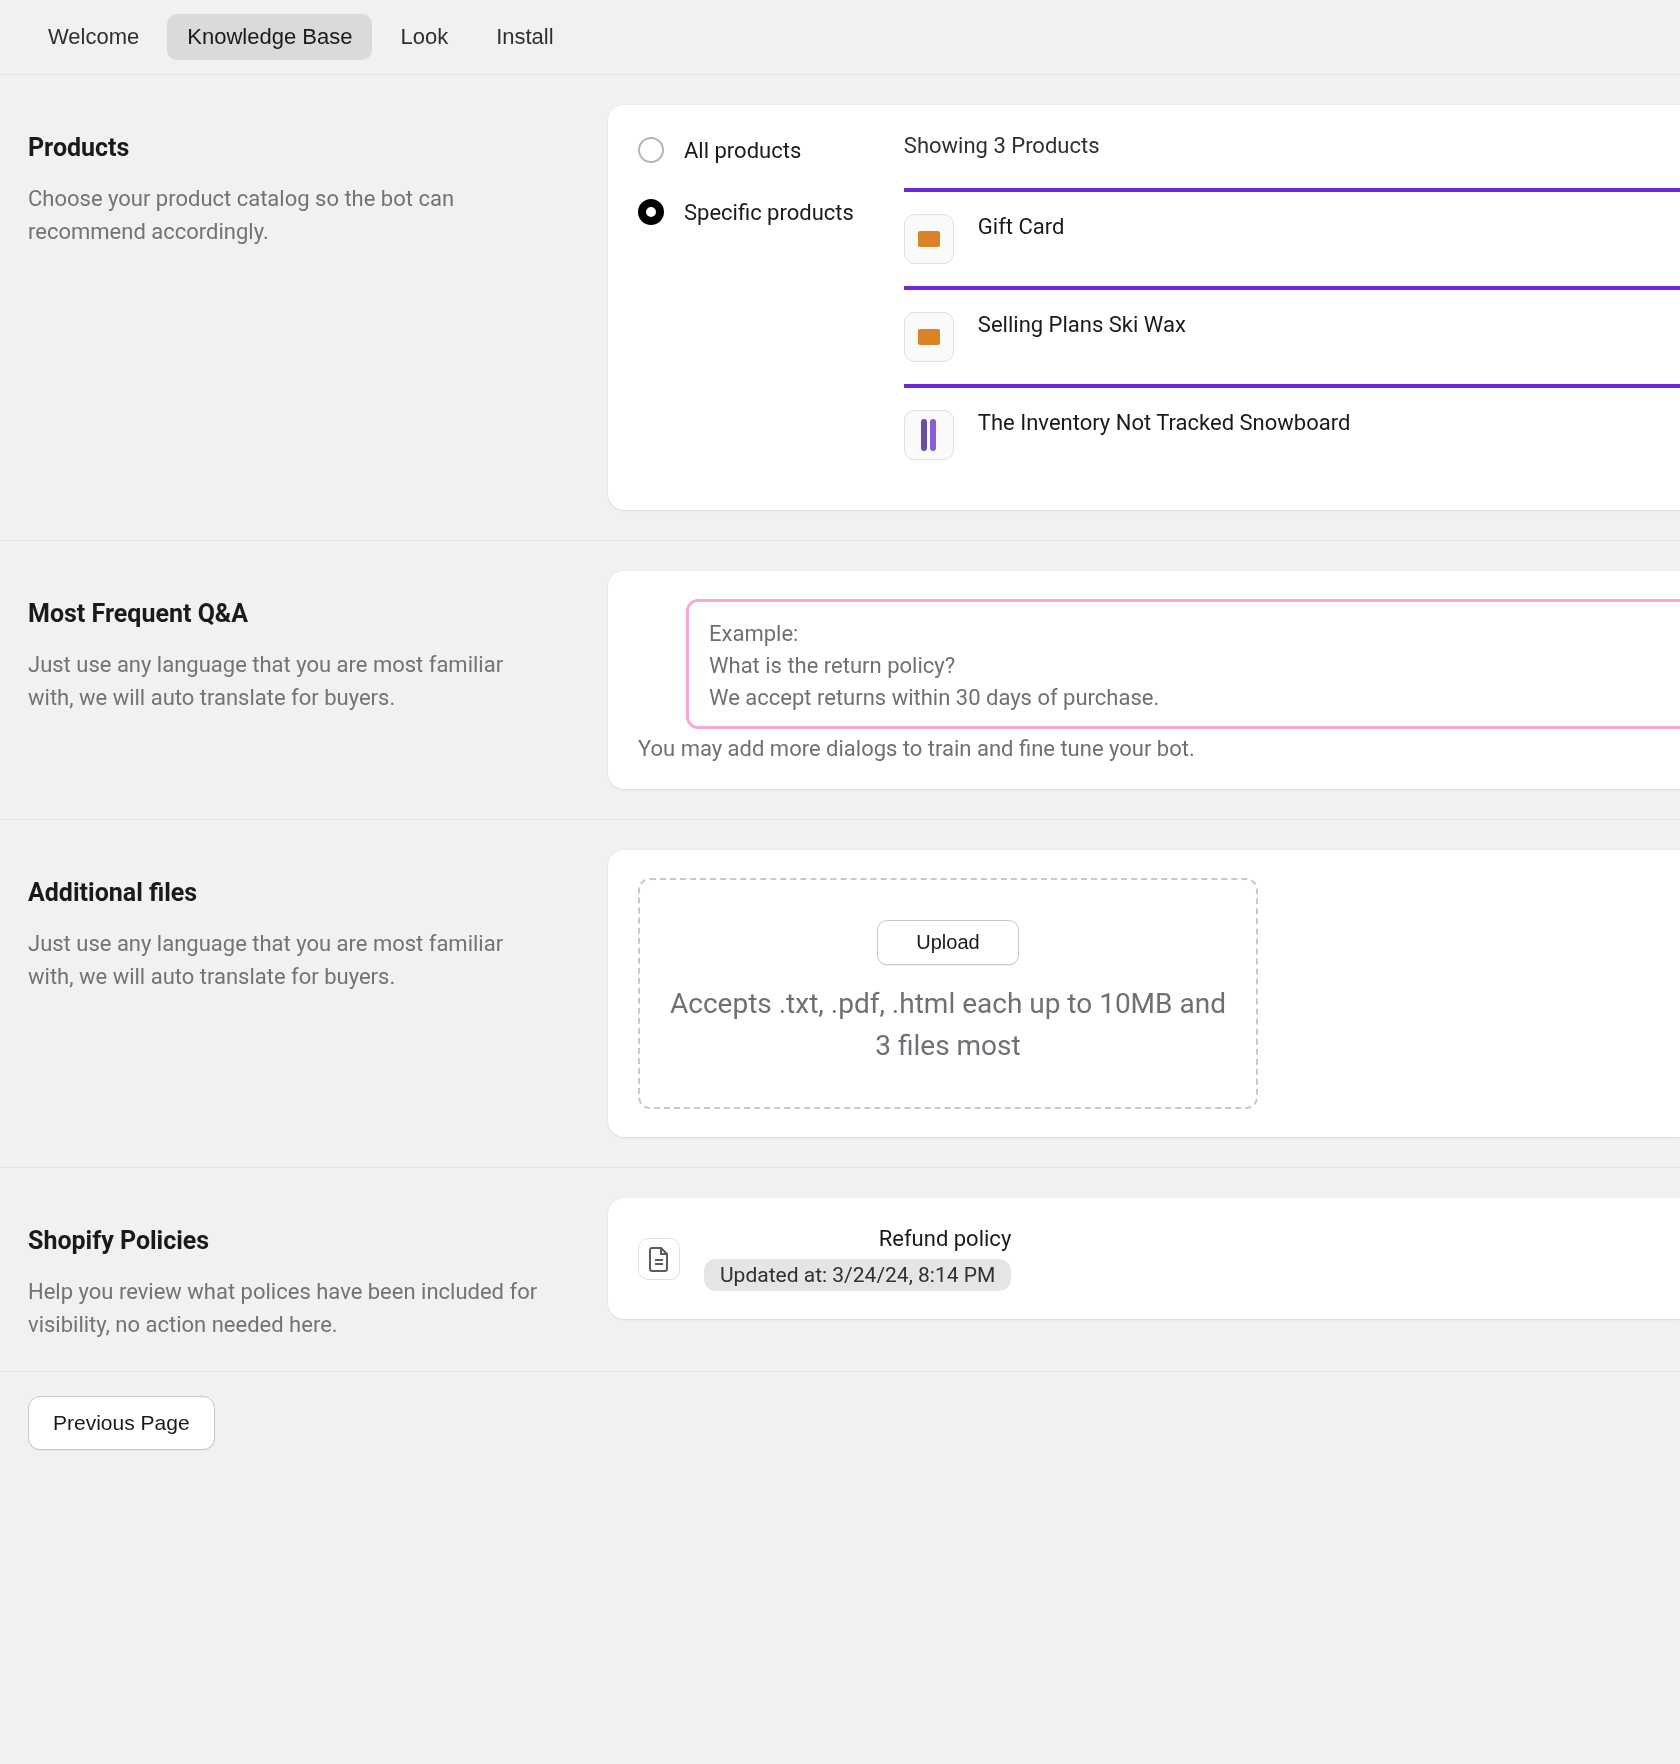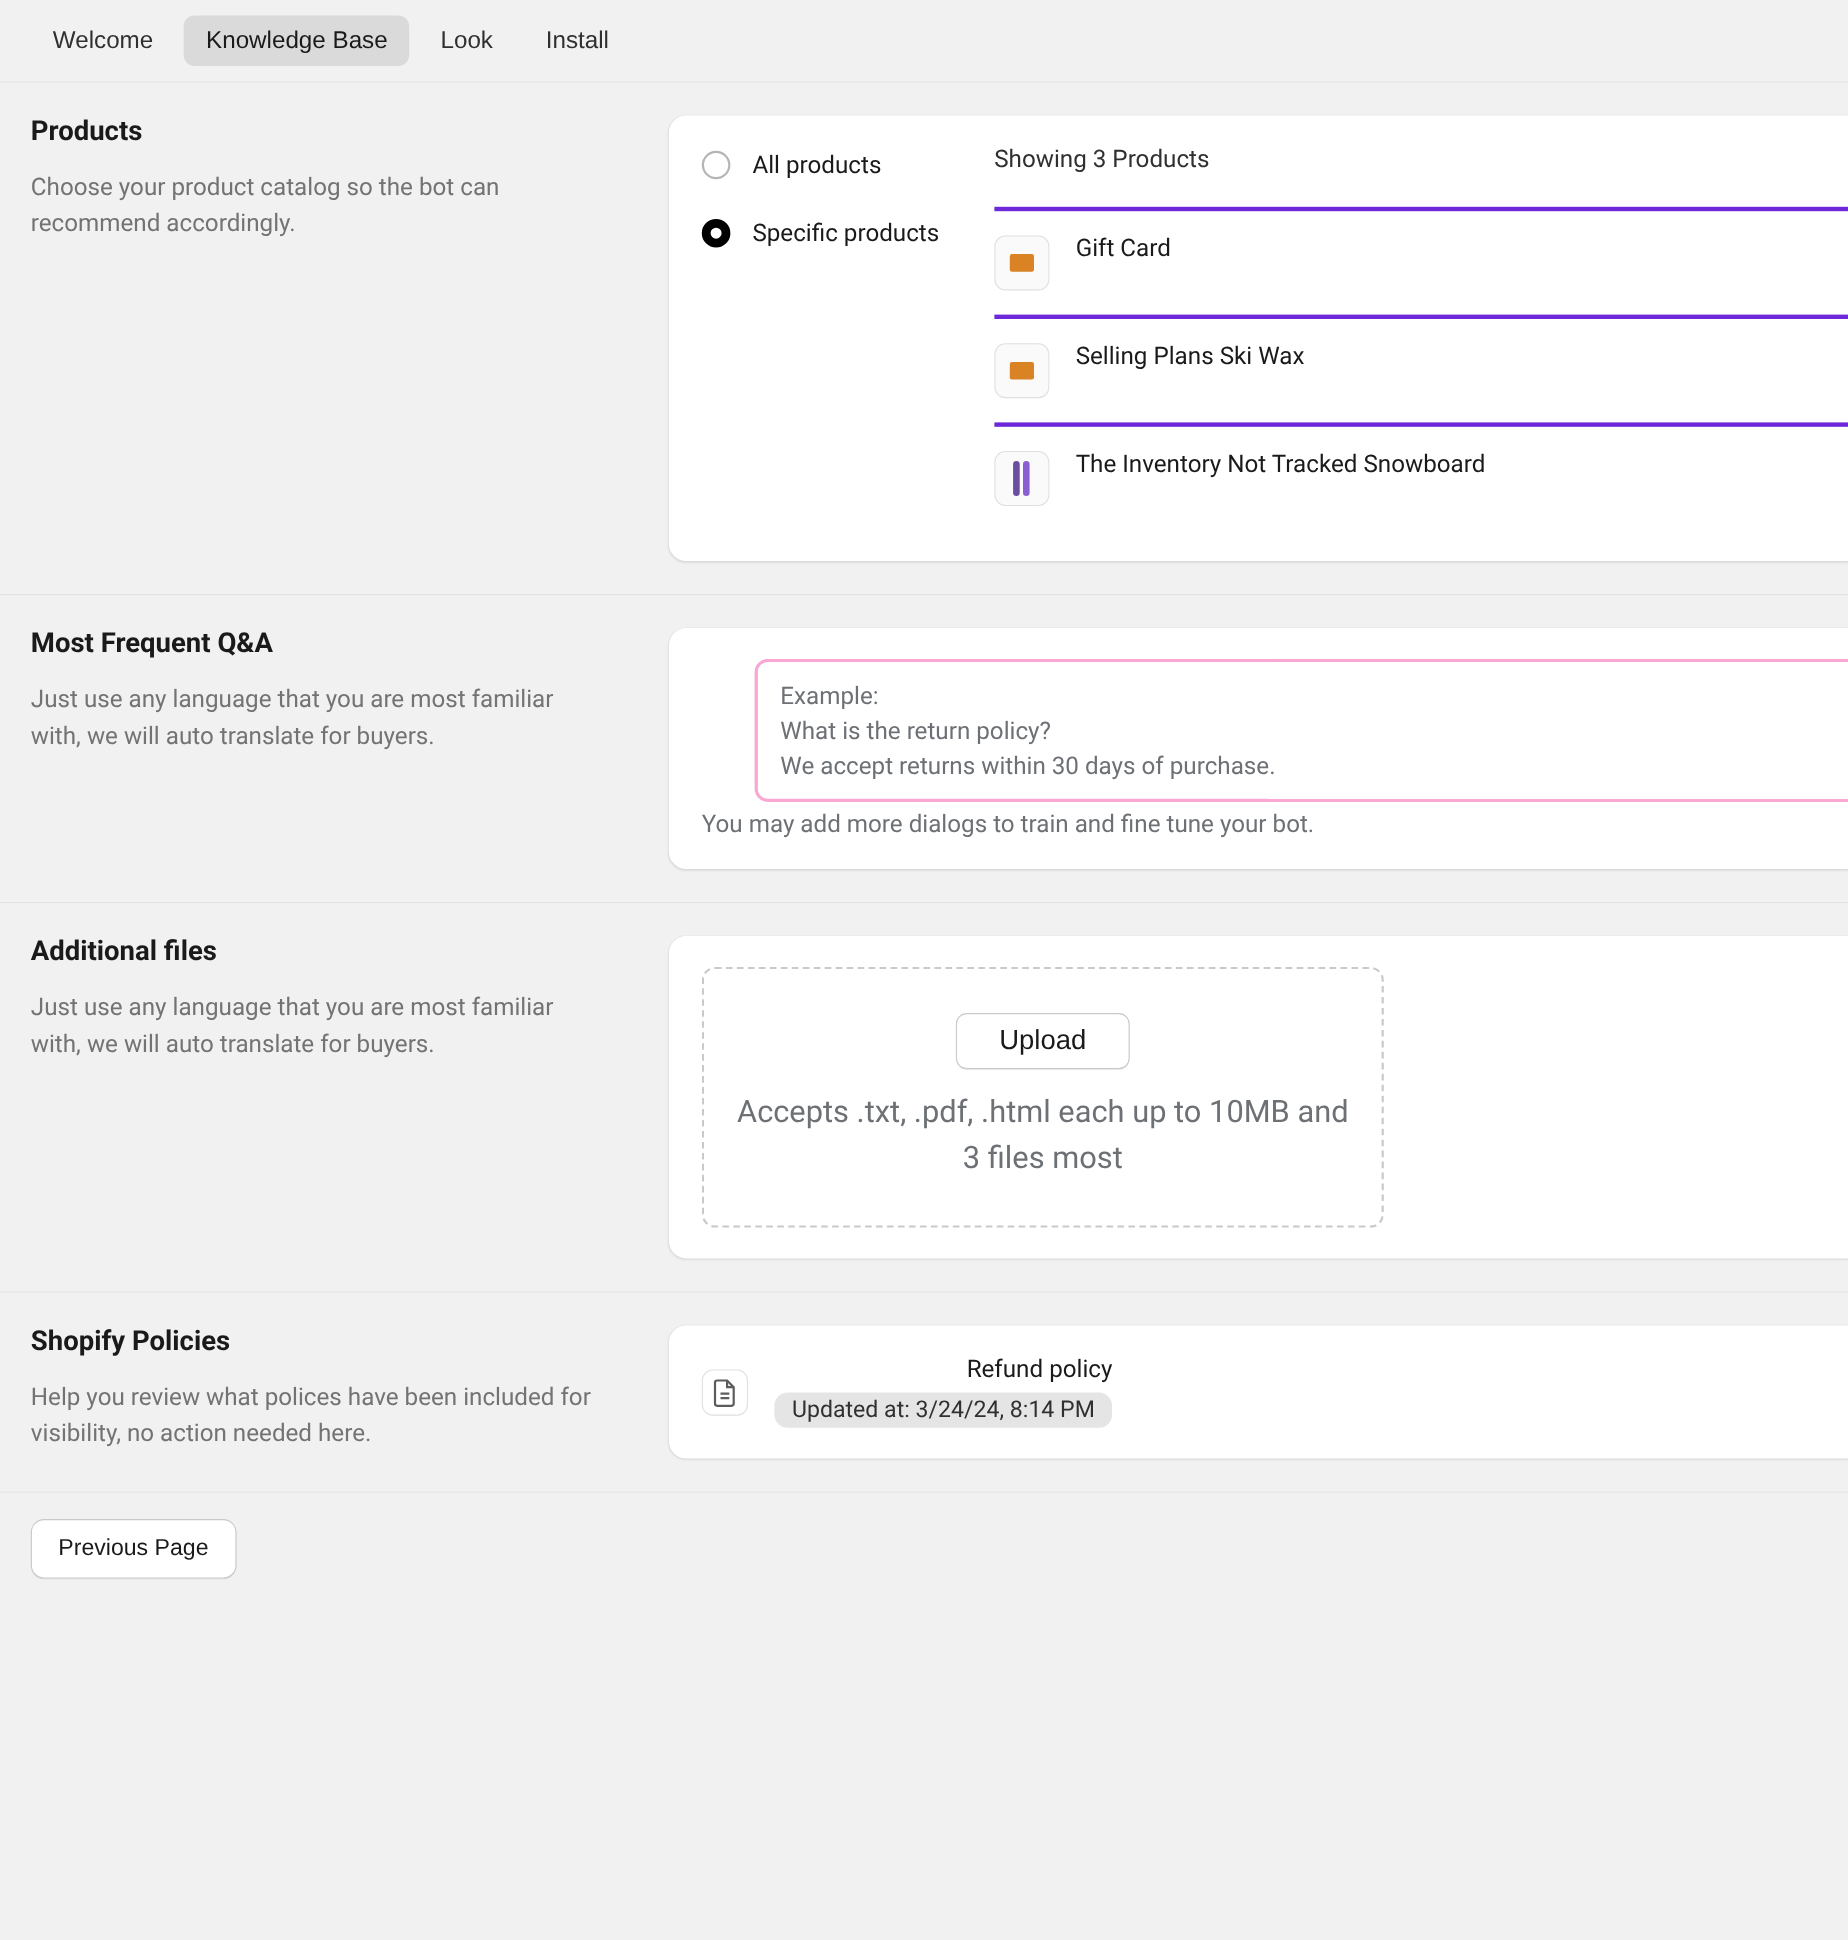--- a/index.html
+++ b/index.html
@@ -45,20 +45,21 @@
     .section-left {
       width: 540px;
       flex-shrink: 0;
       padding-right: 20px;
     }
     .section-title {
       font-size: 25px;
       font-weight: 700;
       color: #1a1a1a;
       margin-bottom: 20px;
+      margin-top: 28px;
     }
     .section-desc {
       font-size: 22px;
       color: #737373;
       line-height: 1.5;
     }
     .section-right {
       flex: 1;
     }
     .card {
@@ -171,21 +172,21 @@
       border-radius: 12px;
       padding: 40px 30px;
       text-align: center;
       width: 620px;
     }
     .upload-btn {
       background: #fff;
       border: 1px solid #c9c9c9;
       border-radius: 10px;
       padding: 10px 38px;
-      font-size: 25px;
+      font-size: 20px;
       font-weight: 500;
       color: #1a1a1a;
       cursor: pointer;
       box-shadow: 0 1px 0 rgba(0,0,0,0.05);
     }
     .upload-hint {
       margin-top: 18px;
       font-size: 28px;
       color: #6d7175;
       line-height: 1.5;

